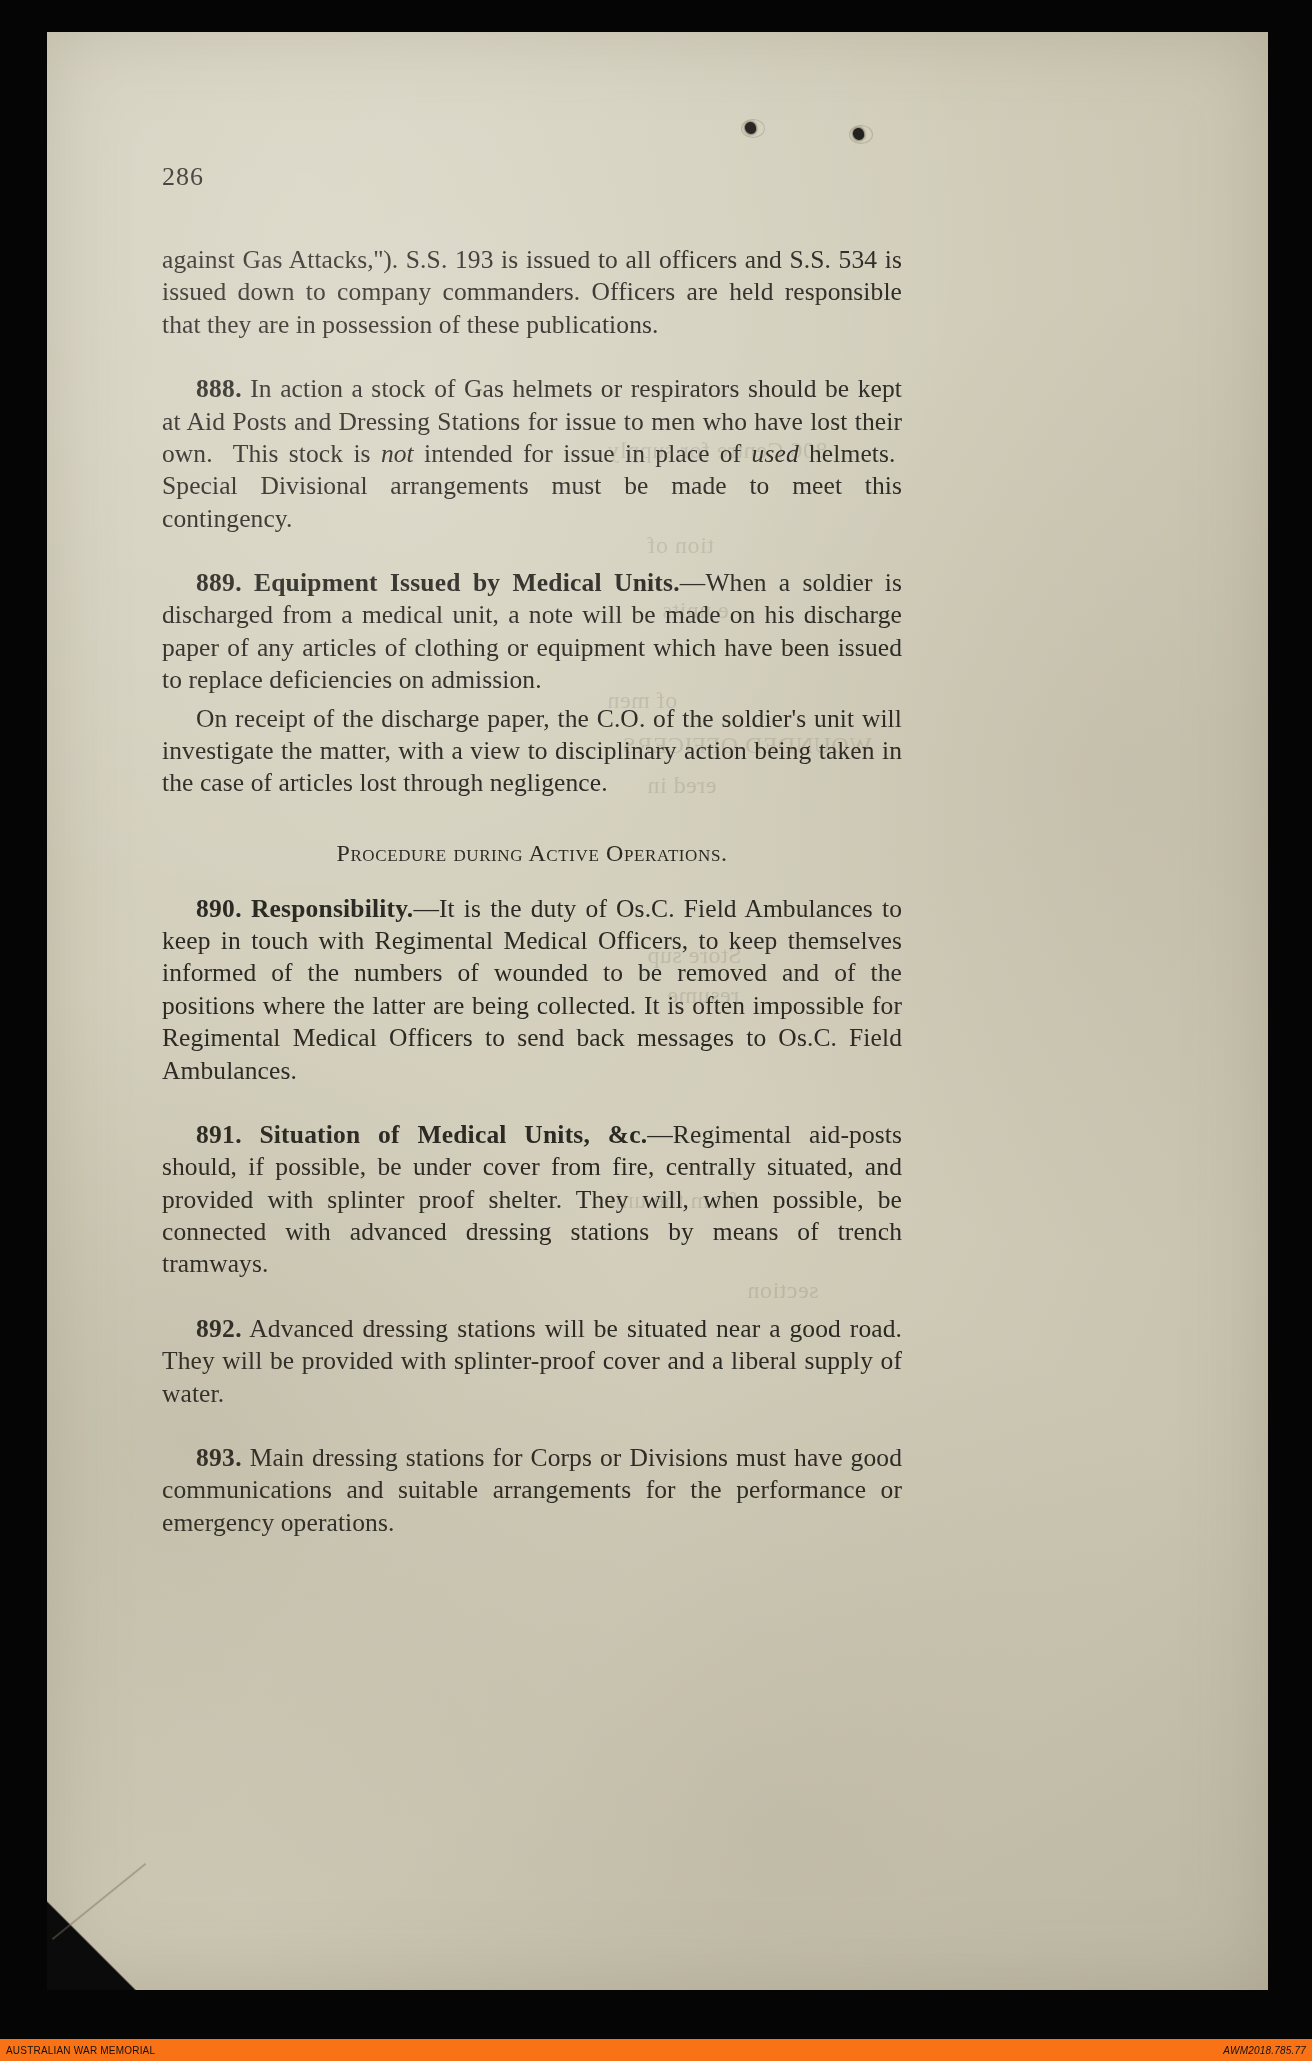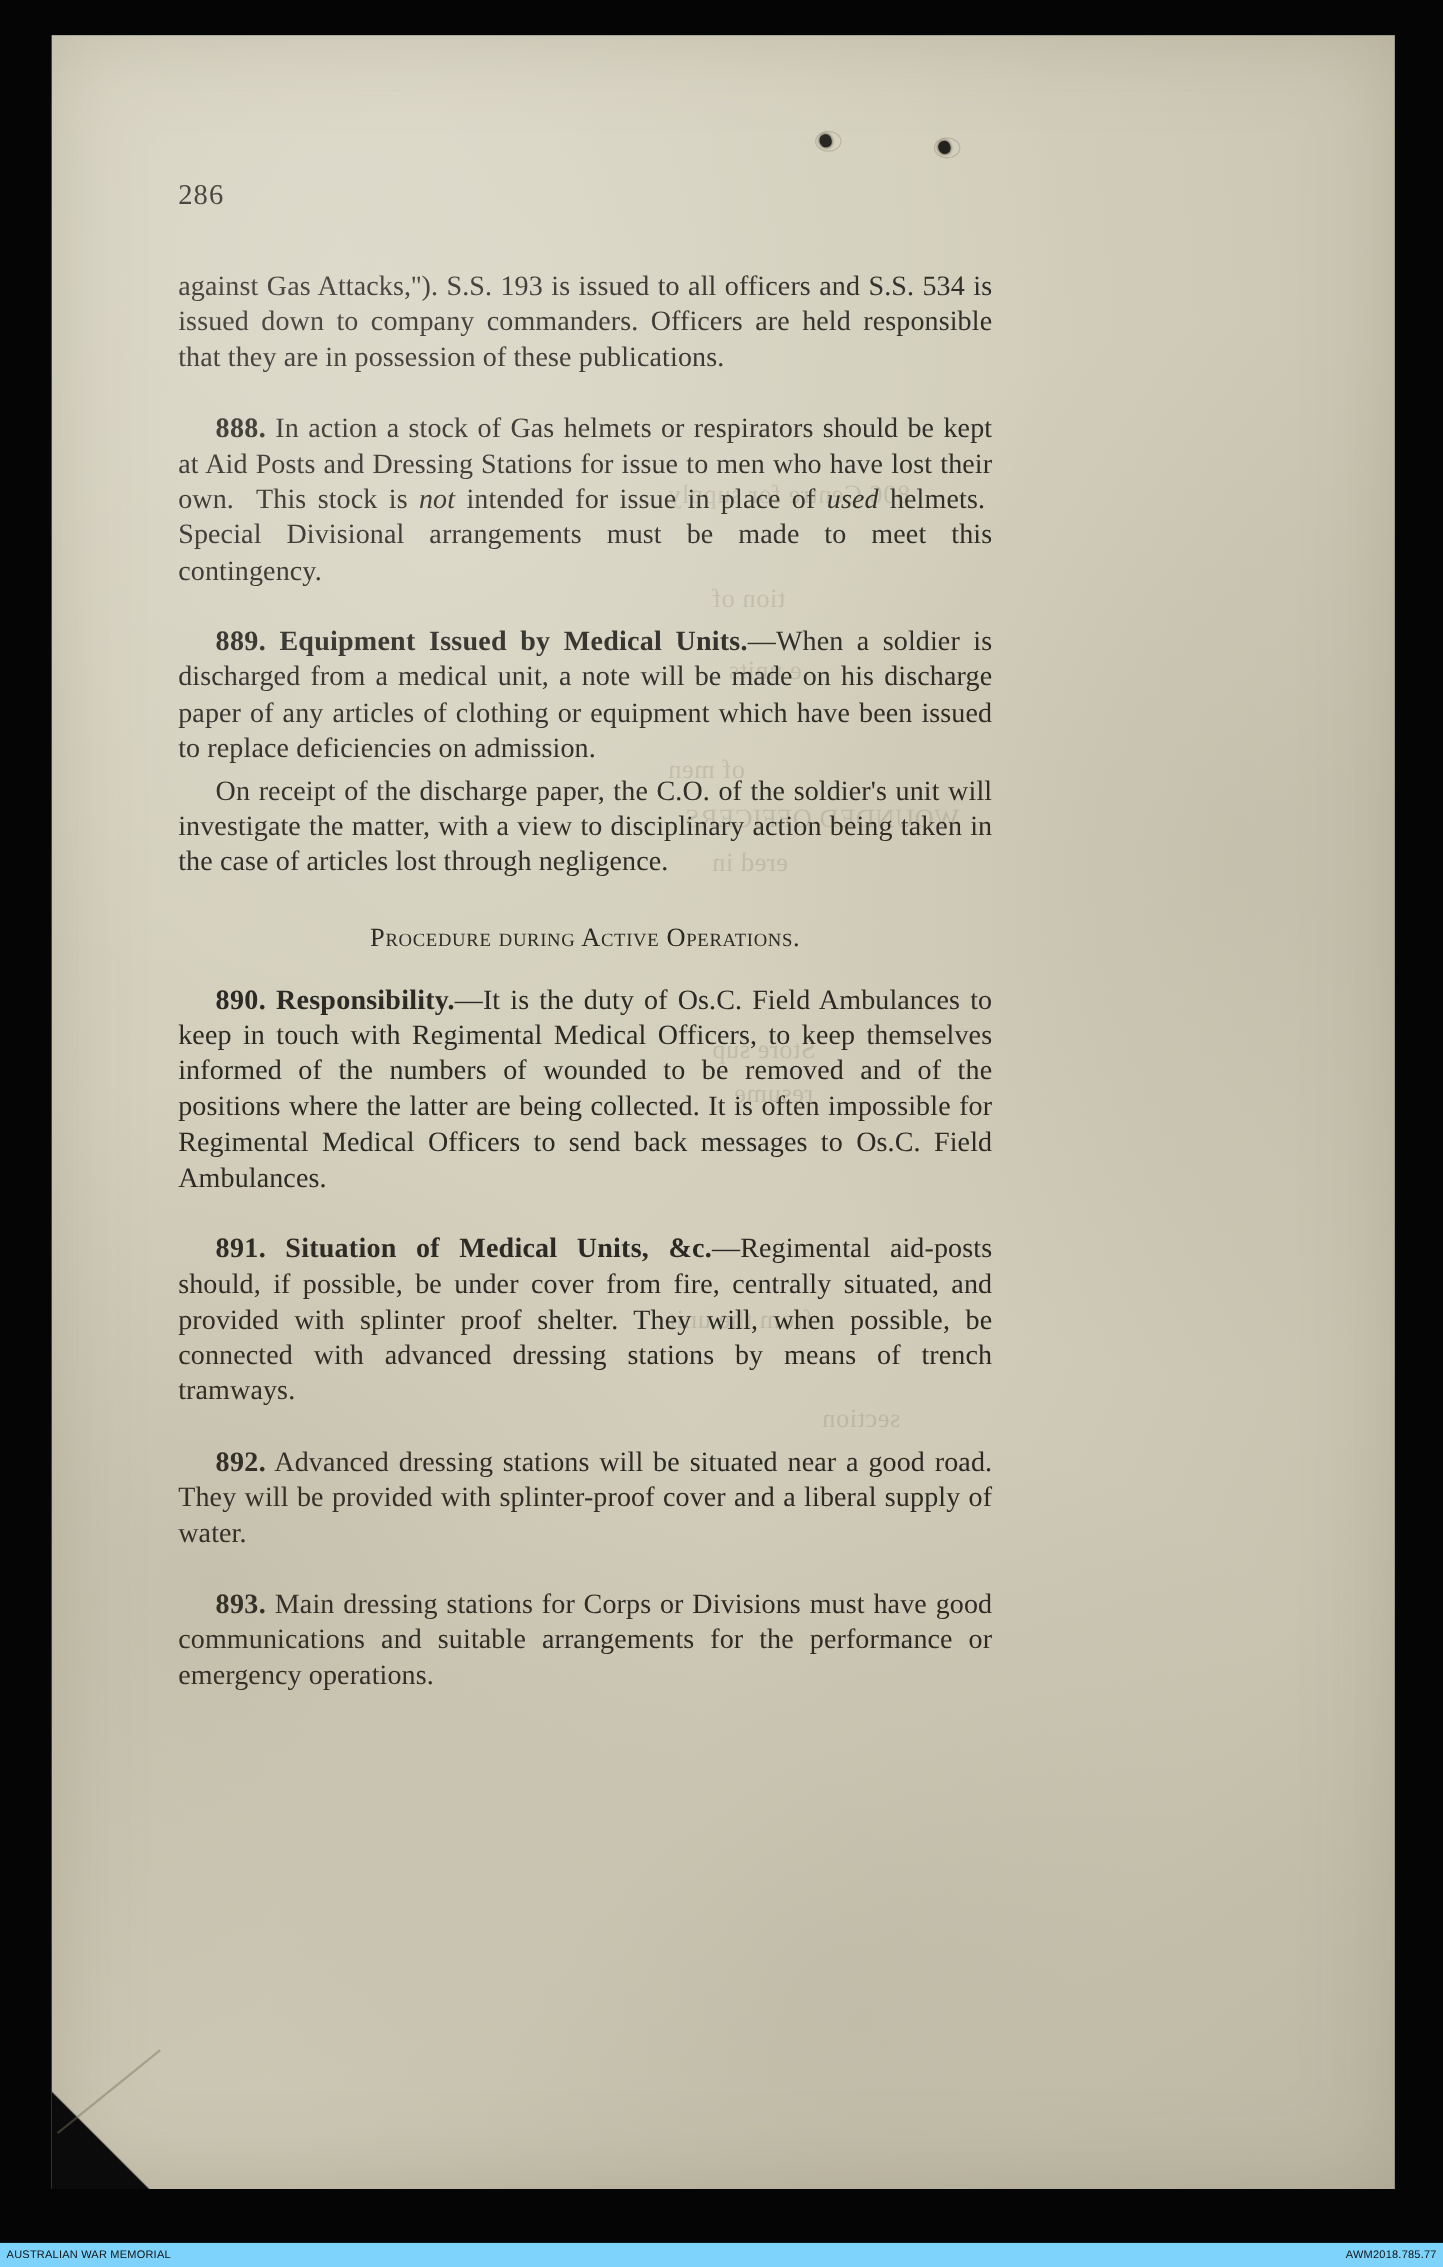--- a/index.html
+++ b/index.html
@@ -162,32 +162,32 @@
     white-space: nowrap;
   }
 
   
   .footer {
     position: absolute;
     left: 0;
     bottom: 0;
     width: 1312px;
     height: 22px;
-    background: #7dd3fc;
+    background: #f97316;
     color: #111111;
     font-family: "Liberation Sans", sans-serif;
     font-size: 10px;
     display: flex;
     align-items: center;
     justify-content: space-between;
     padding: 0 6px;
     box-sizing: border-box;
   }
   .footer .left { letter-spacing: .2px; }
-  .footer .right { letter-spacing: .2px; }
+  .footer .right { letter-spacing: .2px; font-style: italic; }
 </style>
 </head>
 <body>
 
 <div class="backdrop"></div>
 
 <div class="page">
 
   <div class="ghost" style="left:560px; top:405px;">806  Centre for supply</div>
   <div class="ghost" style="left:600px; top:500px;">tion of</div>

